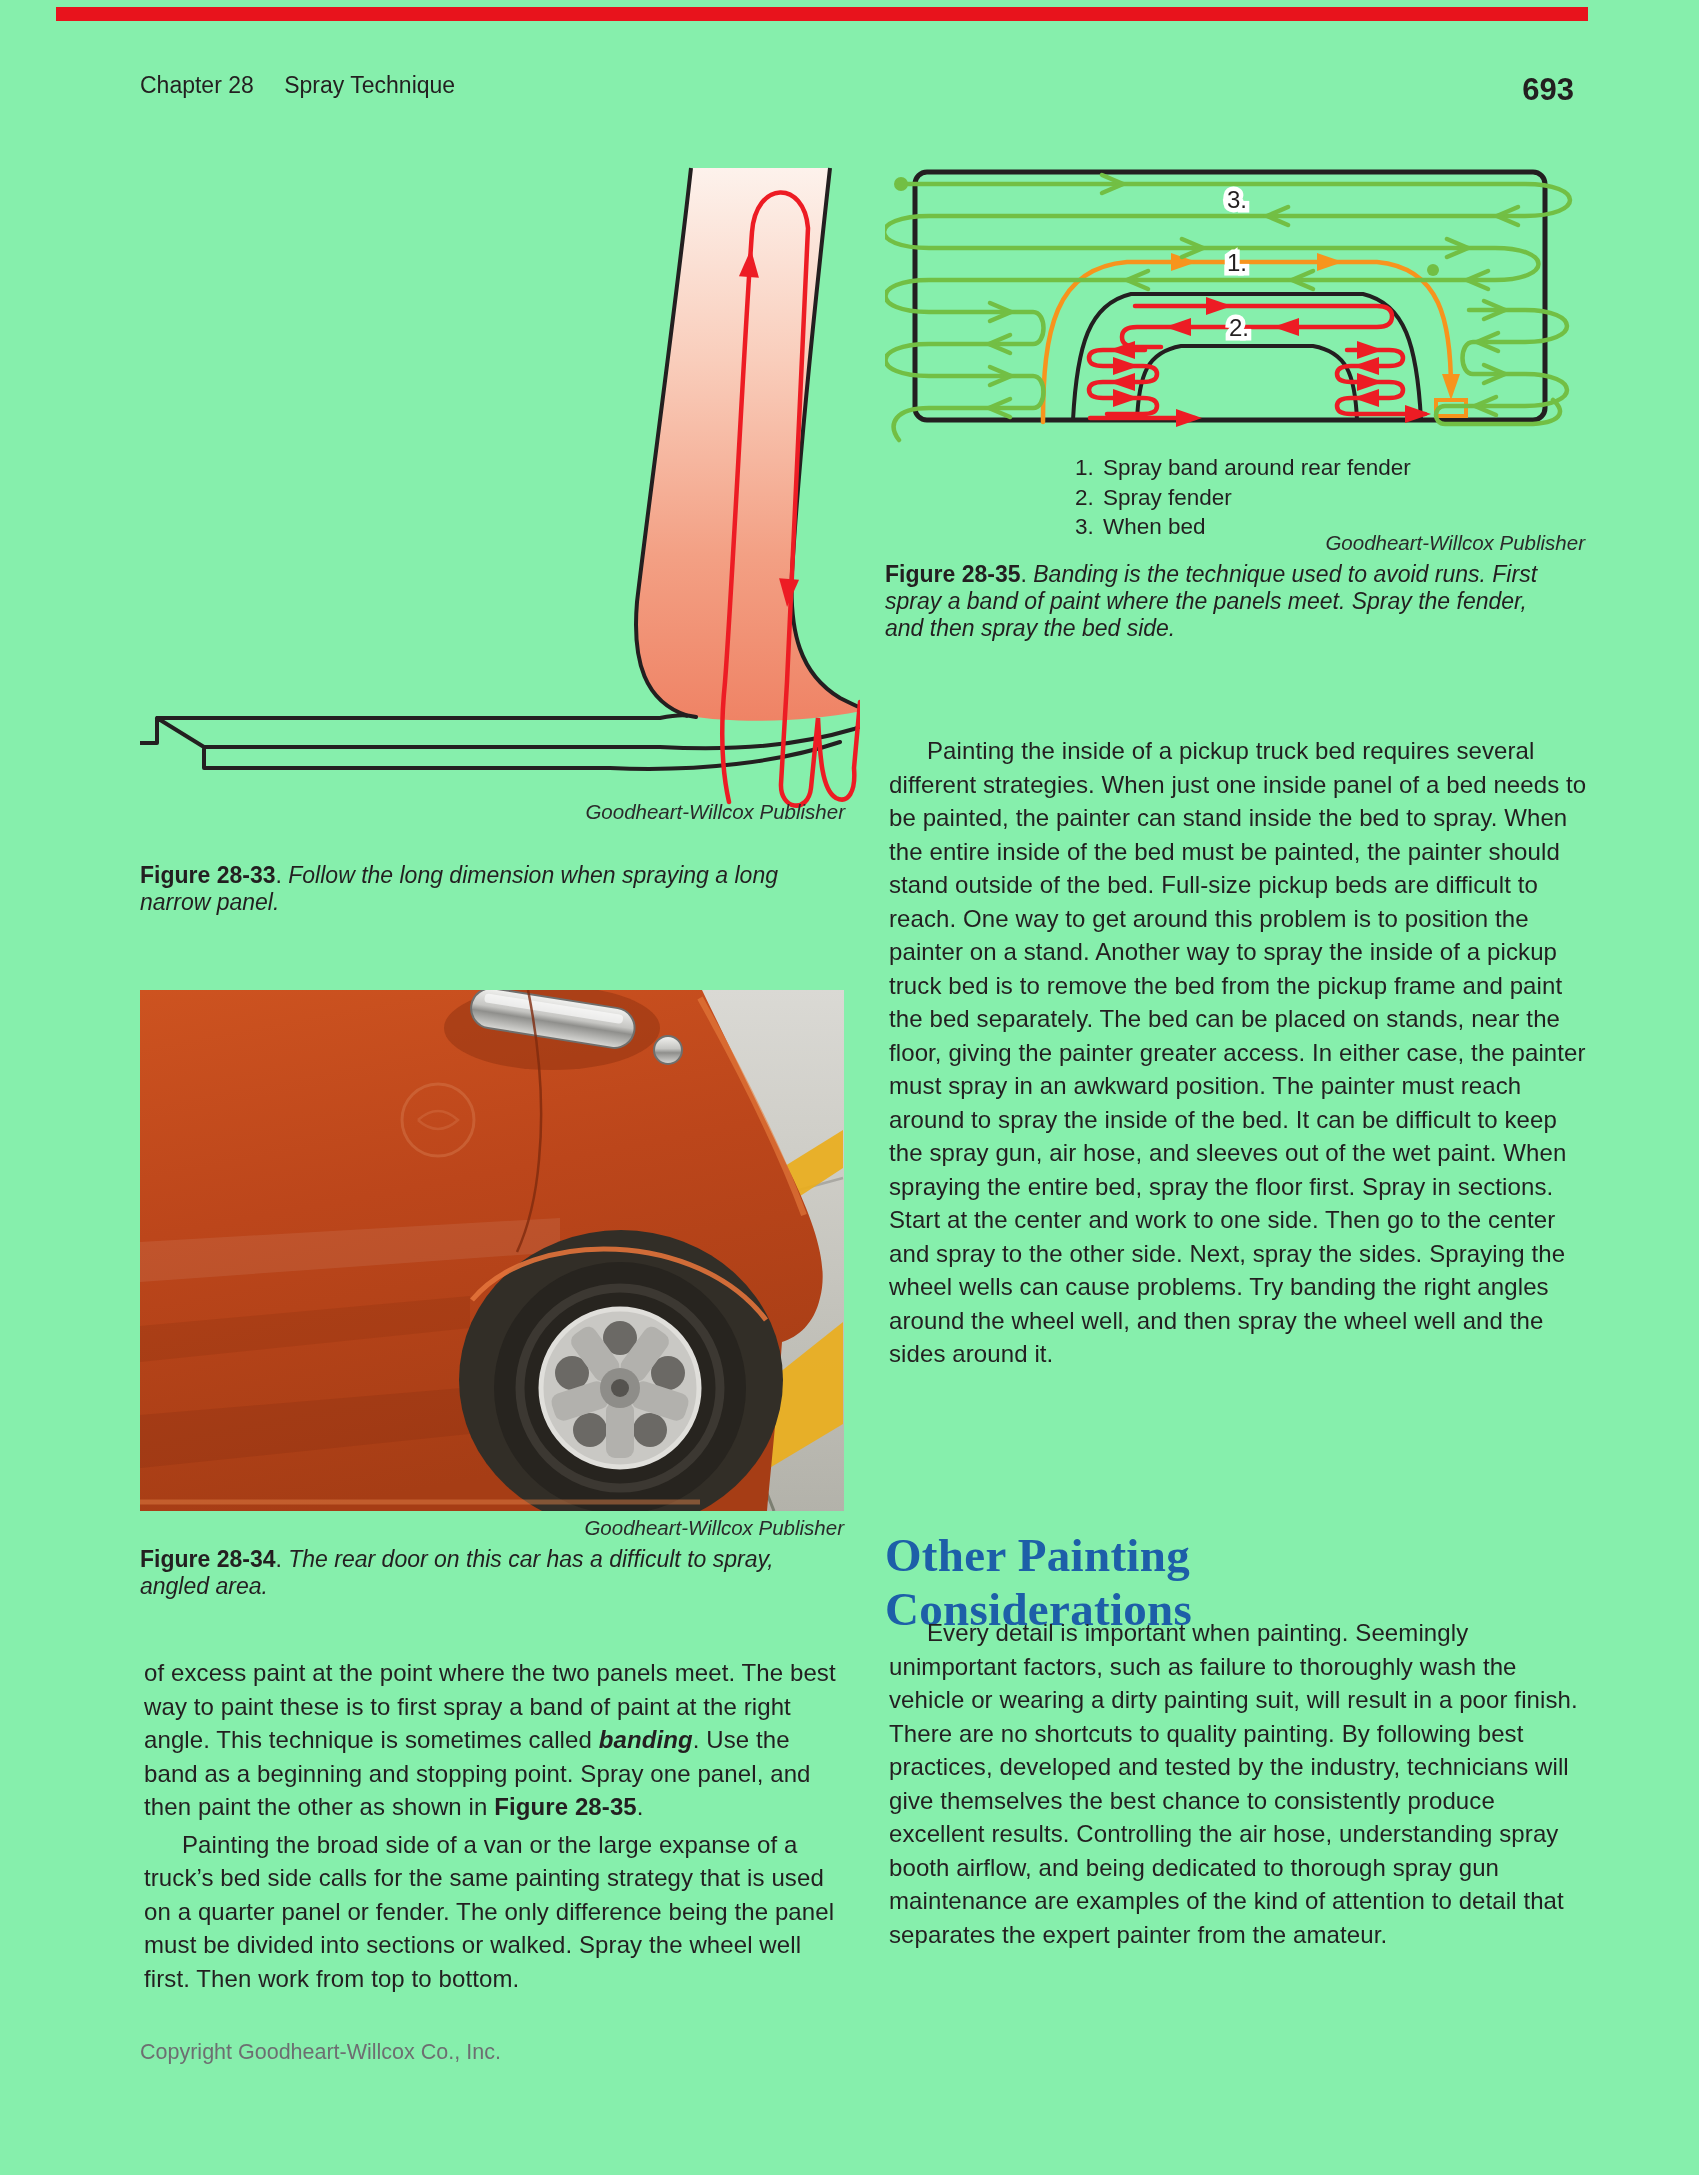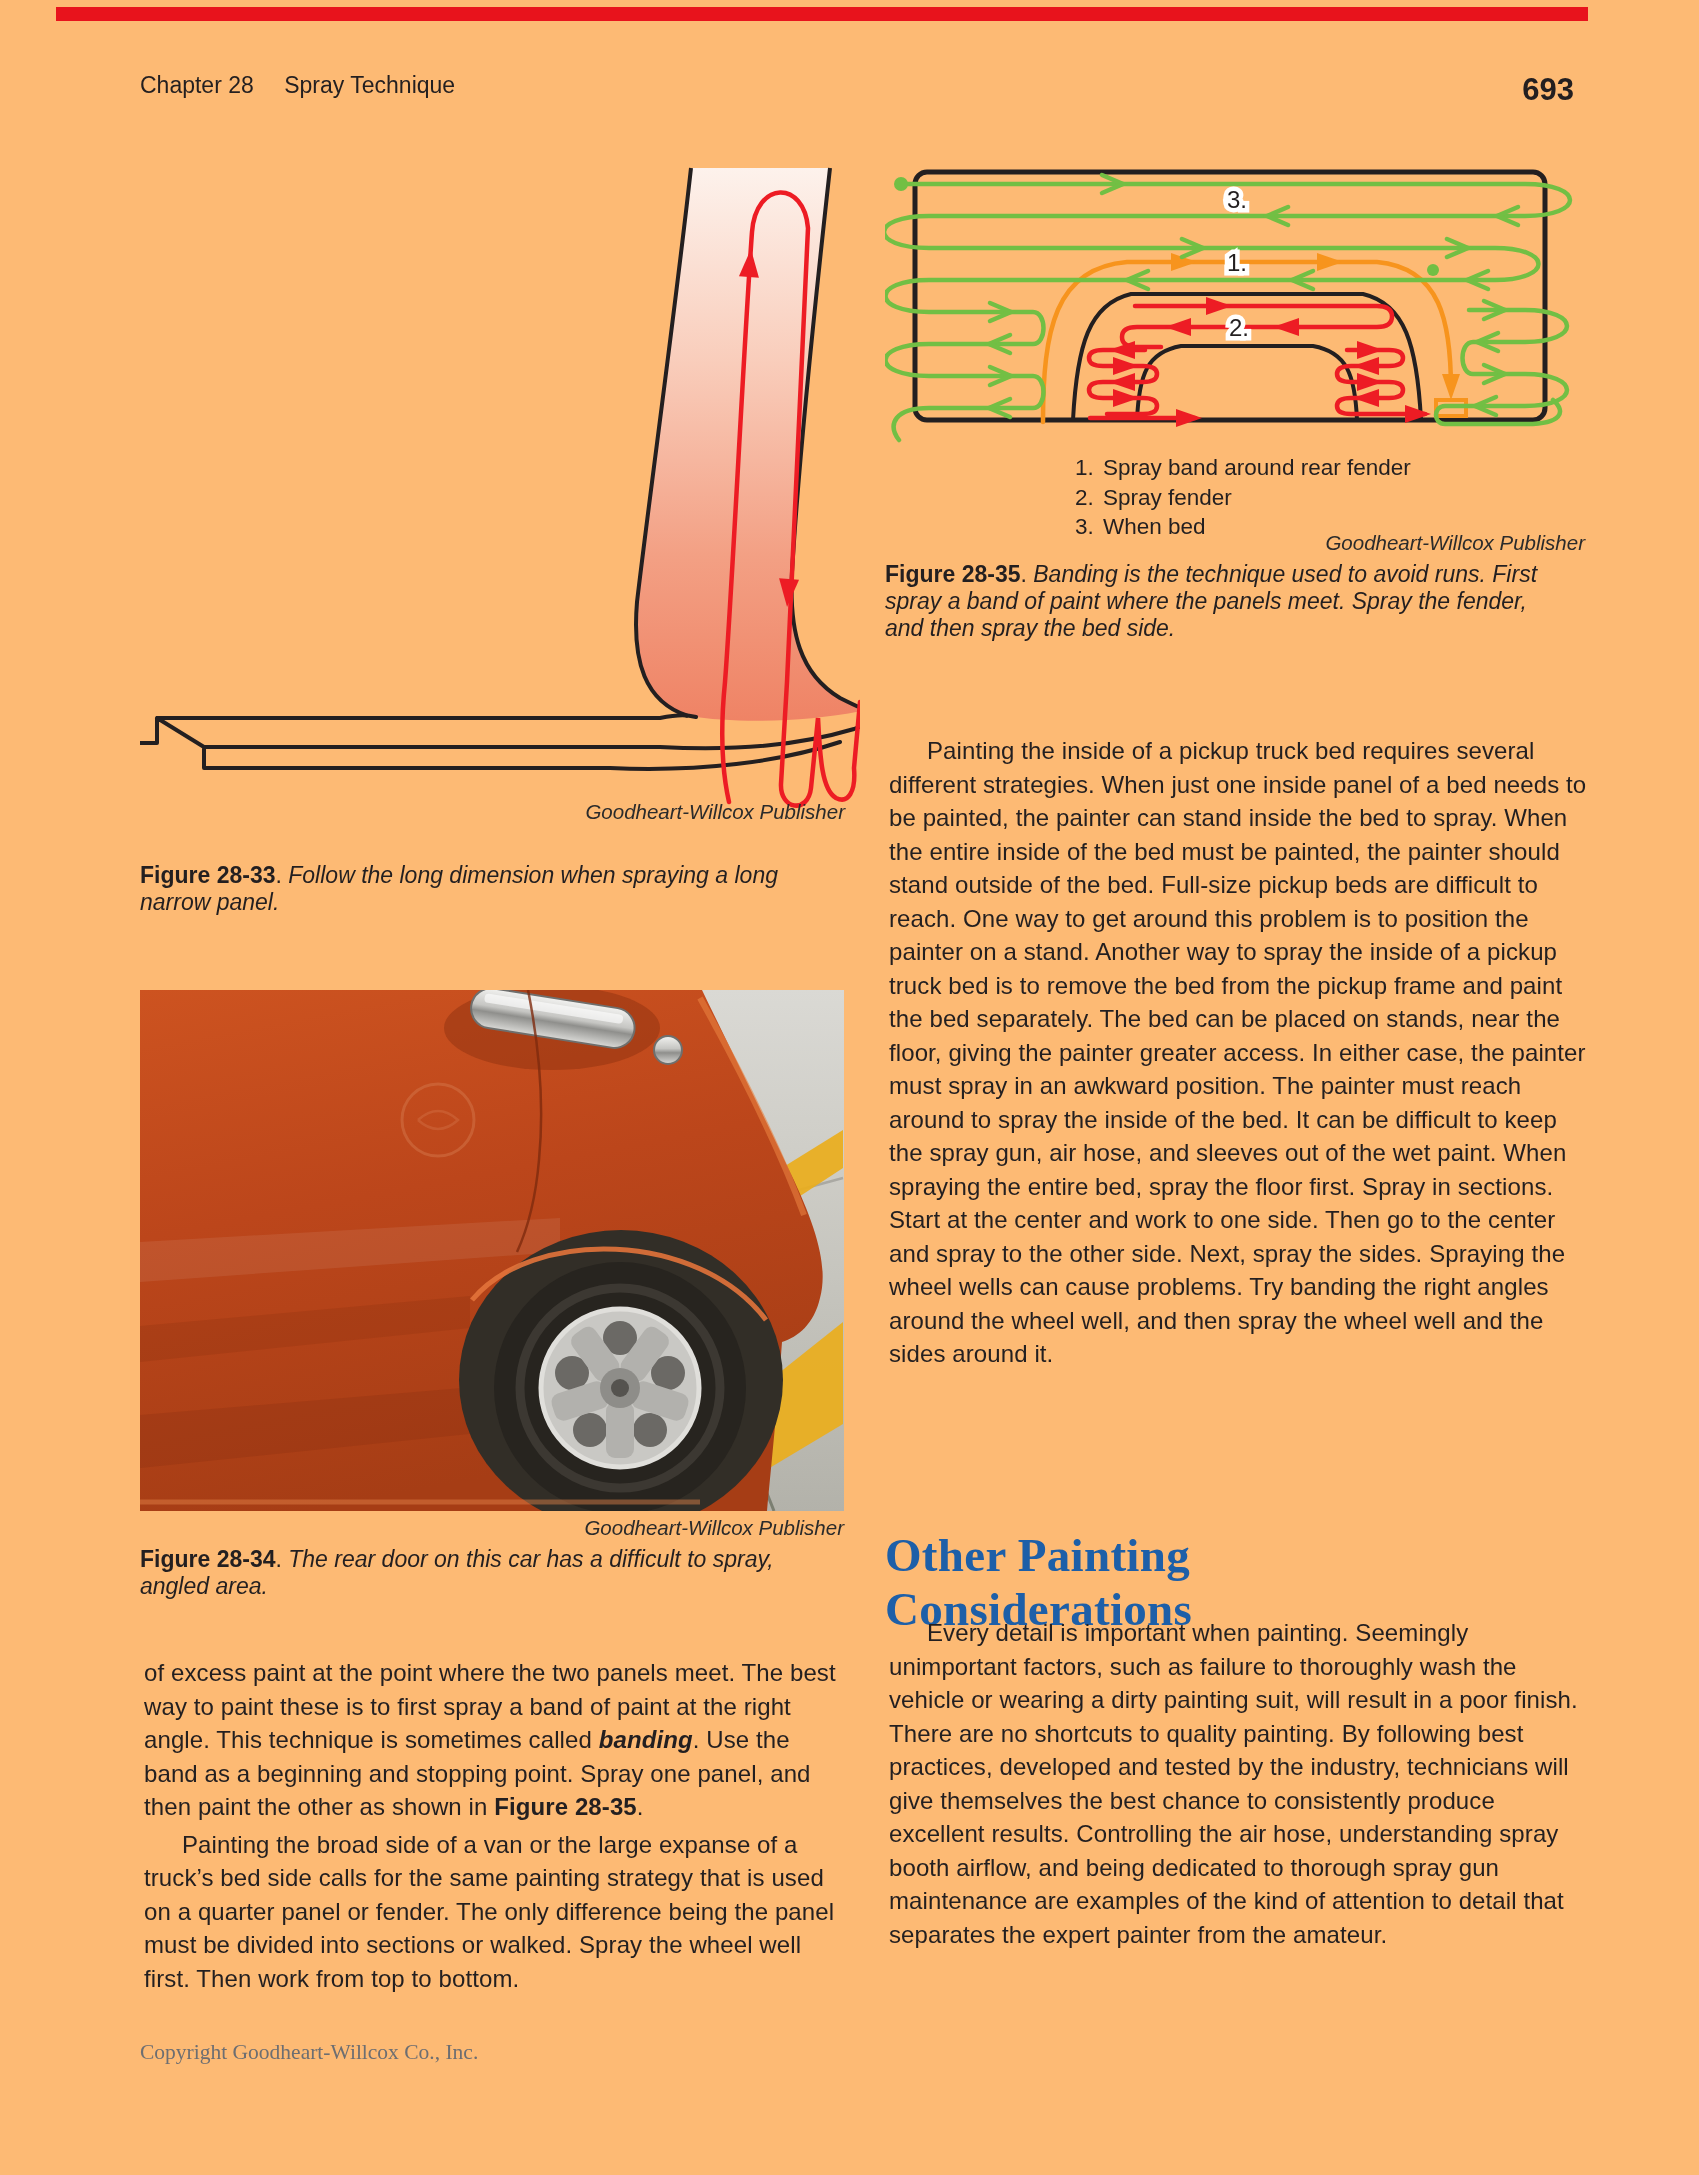--- a/index.html
+++ b/index.html
@@ -1,16 +1,16 @@
 <!DOCTYPE html>
 <html><head>
 <meta charset="utf-8">
 <style>
   html,body{margin:0;padding:0;background:#fff;}
-  .page{position:relative;width:1699px;height:2175px;background:#fdba74;overflow:hidden;
+  .page{position:relative;width:1699px;height:2175px;background:#86efac;overflow:hidden;
         font-family:"Liberation Sans",sans-serif;color:#231f20;}
   .abs{position:absolute;}
   .redbar{background:#e8131c;}
   .hdr{font-size:23px;color:#231f20;}
   .hdr .sp{display:inline-block;width:24px;}
   .pgnum{font-weight:700;font-size:31px;}
   .body-text{font-size:24px;line-height:33.5px;letter-spacing:.1px;color:#231f20;}
   .body-text p{margin:4px;}
   .body-text p.ind{text-indent:38px;}
   .seg-b{font-weight:700;}
@@ -237,14 +237,14 @@
   <div class="abs body-text" style="left:885px;top:730px;width:714px;">
     <p class="ind">Painting the inside of a pickup truck bed requires several different strategies. When just one inside panel of a bed needs to be painted, the painter can stand inside the bed to spray. When the entire inside of the bed must be painted, the painter should stand outside of the bed. Full-size pickup beds are difficult to reach. One way to get around this problem is to position the painter on a stand. Another way to spray the inside of a pickup truck bed is to remove the bed from the pickup frame and paint the bed separately. The bed can be placed on stands, near the floor, giving the painter greater access. In either case, the painter must spray in an awkward position. The painter must reach around to spray the inside of the bed. It can be difficult to keep the spray gun, air hose, and sleeves out of the wet paint. When spraying the entire bed, spray the floor first. Spray in sections. Start at the center and work to one side. Then go to the center and spray to the other side. Next, spray the sides. Spraying the wheel wells can cause problems. Try banding the right angles around the wheel well, and then spray the wheel well and the sides around it.</p>
   </div>
 
   <div class="abs section-h" style="left:885px;top:1528px;width:580px;">Other Painting Considerations</div>
 
   <div class="abs body-text" style="left:885px;top:1612px;width:714px;">
     <p class="ind">Every detail is important when painting. Seemingly unimportant factors, such as failure to thoroughly wash the vehicle or wearing a dirty painting suit, will result in a poor finish. There are no shortcuts to quality painting. By following best practices, developed and tested by the industry, technicians will give themselves the best chance to consistently produce excellent results. Controlling the air hose, understanding spray booth airflow, and being dedicated to thorough spray gun maintenance are examples of the kind of attention to detail that separates the expert painter from the amateur.</p>
   </div>
 
-  <div class="abs footer" style="left:140px;top:2040px;font-family:Liberation Serif, serif;">Copyright Goodheart-Willcox Co., Inc.</div>
+  <div class="abs footer" style="left:140px;top:2040px;">Copyright Goodheart-Willcox Co., Inc.</div>
 </div>
 
 </body></html>

